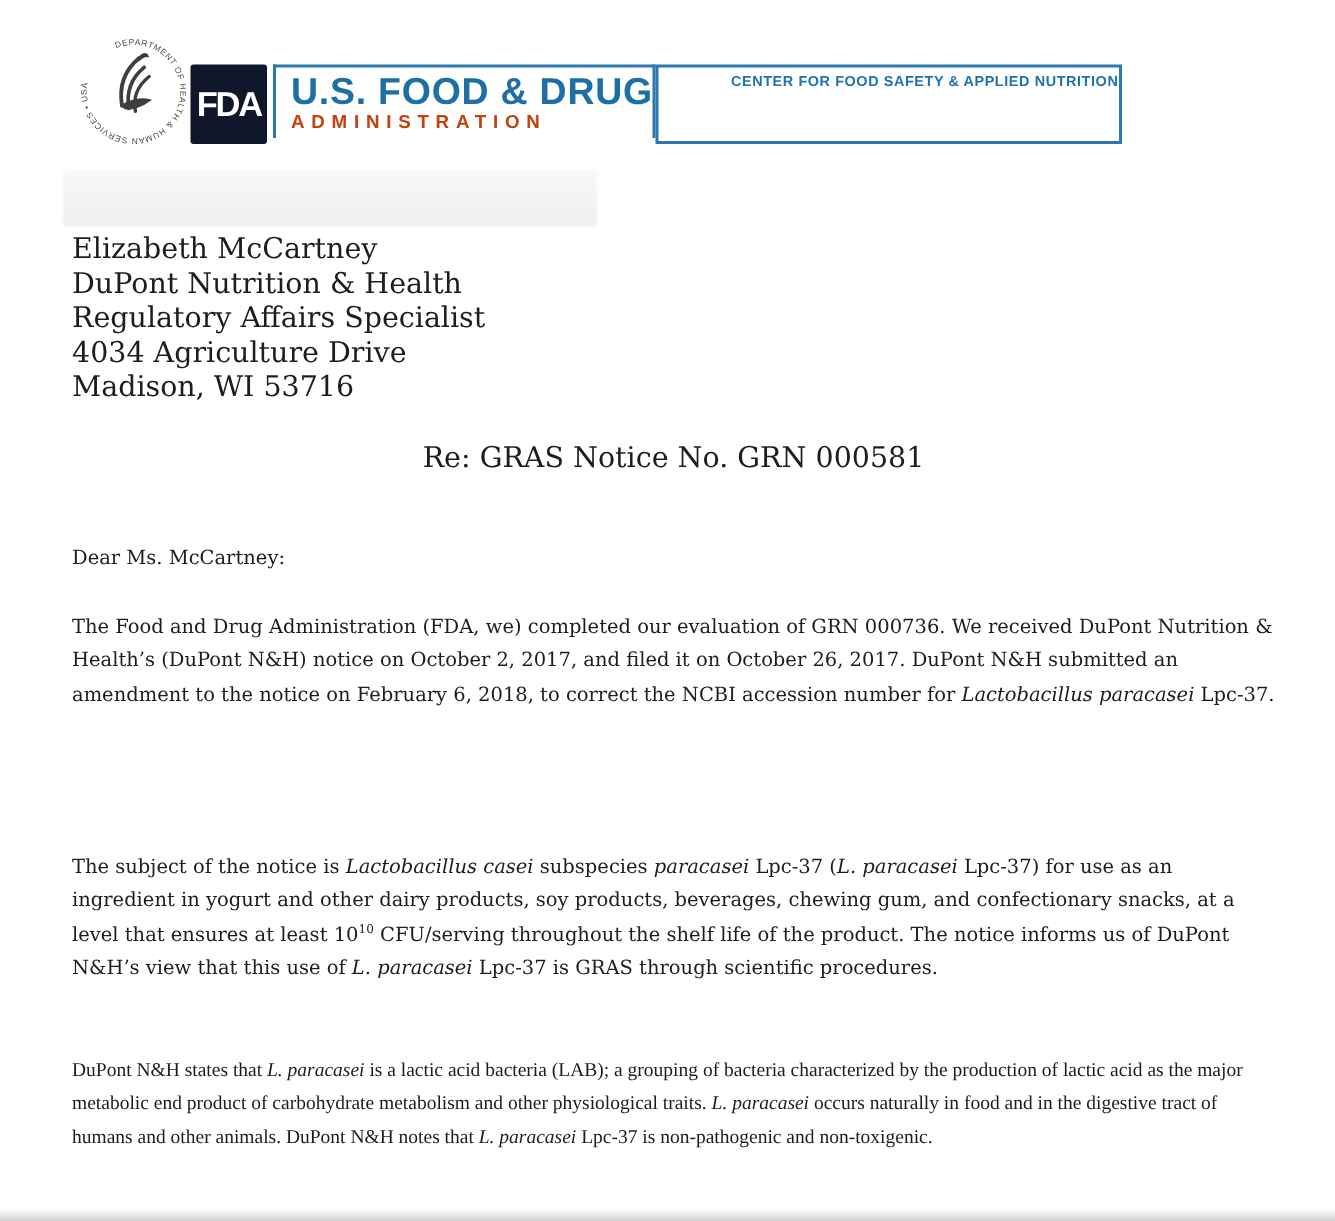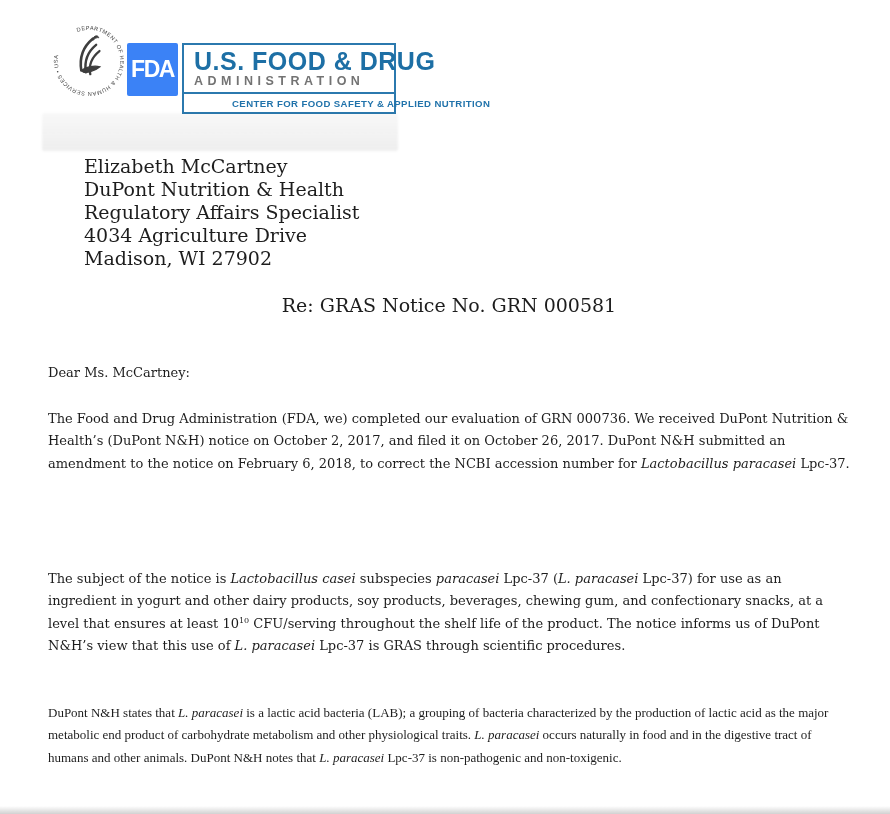--- a/index.html
+++ b/index.html
@@ -18,21 +18,21 @@
   .hhs-seal { position: absolute; left: 48px; top: 24px; width: 76px; height: 76px; }
   .fda-lockup { position: absolute; left: 127px; top: 43px; display: flex; }
   .fda-square {
     width: 51px; height: 53px;
     display: flex; align-items: center; justify-content: center;
     border-radius: 2px;
     font-family: "Liberation Sans", sans-serif;
     font-weight: bold; font-size: 23px; letter-spacing: -1.5px;
     color: #ffffff;
   }
-  .fda-right { margin-left: 4px; width: 214px; display: flex; flex-direction: column; }
+  .fda-right { margin-left: 4px; width: 214px; display: flex; flex-direction: row; }
   .fda-wordmark-box {
     box-sizing: border-box;
     border-width: 2px; border-style: solid;
     border-bottom-width: 0;
     padding: 3px 0 4px 10px;
     height: 49px;
   }
   .fda-title {
     font-family: "Liberation Sans", sans-serif;
     font-weight: bold; font-size: 25px; line-height: 26px; letter-spacing: 0.5px;
@@ -53,21 +53,21 @@
   .scan-smudge {
     position: absolute; left: 42px; top: 113px; width: 356px; height: 38px;
     background: linear-gradient(180deg, rgba(60,60,60,0.035), rgba(60,60,60,0.085));
     filter: blur(1.2px);
     border-radius: 2px;
   }
 
   
   .recipient {
     position: absolute; left: 48px; top: 155px;
-    font-size: 19px; line-height: 23px; margin-left: 36px;
+    font-size: 19px; line-height: 23px;
   }
   .subject-line {
     position: absolute; left: 48px; top: 294px; width: 802px;
     text-align: center; font-size: 19px;
   }
   .salutation {
     position: absolute; left: 48px; top: 365px;
     font-size: 13px;
   }
   .body-para {
@@ -107,39 +107,39 @@
             <path d="M69 32 C55 38 48 48 46 63" stroke-width="3.2"></path>
             <path d="M71 41 C59 46 52 55 51 67" stroke-width="3"></path>
             <path d="M41 59 C48 56 59 57 66 61 C59 64 48 65 43 62 Z" stroke-width="1.5" fill="#3e3e3e"></path>
             <path d="M67 23 C70 19 75 20 75 24 C73 22.5 69 23.5 67 25 Z" stroke-width="1" fill="#3e3e3e"></path>
           </g>
         </g>
       </svg>
     </div>
 
     <div class="fda-lockup">
-      <div class="fda-square" style="background:#3b82f6;">FDA</div>
+      <div class="fda-square" style="background:#0f172a;">FDA</div>
       <div class="fda-right">
         <div class="fda-wordmark-box" style="border-color:#2b79ae;">
           <div class="fda-title" style="color:#1d6fa5;">U.S. FOOD &amp; DRUG</div>
-          <div class="fda-subtitle" style="color:#737373;">ADMINISTRATION</div>
+          <div class="fda-subtitle" style="color:#c2410c;">ADMINISTRATION</div>
         </div>
         <div class="fda-center-box" style="border-color:#2b79ae; color:#2173ab;padding-left:48px;">CENTER FOR FOOD SAFETY &amp; APPLIED NUTRITION</div>
       </div>
     </div>
 
     <div class="scan-smudge"></div>
   </div>
 
   <div class="recipient">
     <div>Elizabeth McCartney</div>
     <div>DuPont Nutrition &amp; Health</div>
     <div>Regulatory Affairs Specialist</div>
     <div>4034 Agriculture Drive</div>
-    <div>Madison, WI 27902</div>
+    <div>Madison, WI 53716</div>
   </div>
 
   <div class="subject-line">Re: GRAS Notice No. GRN 000581</div>
 
   <div class="salutation">Dear Ms. McCartney:</div>
 
   <div class="body-para para-1"><span>The Food and Drug Administration (FDA, we) completed our evaluation of GRN 000736. We received DuPont Nutrition &amp; Health’s (DuPont N&amp;H) notice on October 2, 2017, and filed it on October 26, 2017. DuPont N&amp;H submitted an amendment to the notice on February 6, 2018, to correct the NCBI accession number for </span><span class="ital-seg">Lactobacillus paracasei</span><span> Lpc-37.</span></div>
   <div class="body-para para-2"><span>The subject of the notice is </span><span class="ital-seg">Lactobacillus casei</span><span> subspecies </span><span class="ital-seg">paracasei</span><span> Lpc-37 (</span><span class="ital-seg">L. paracasei</span><span> Lpc-37) for use as an ingredient in yogurt and other dairy products, soy products, beverages, chewing gum, and confectionary snacks, at a level that ensures at least 10</span><span class="sup-seg">10</span><span> CFU/serving throughout the shelf life of the product. The notice informs us of DuPont N&amp;H’s view that this use of </span><span class="ital-seg">L. paracasei</span><span> Lpc-37 is GRAS through scientific procedures.</span></div>
   <div class="body-para para-3"><span>DuPont N&amp;H states that </span><span class="ital-seg">L. paracasei</span><span> is a lactic acid bacteria (LAB); a grouping of bacteria characterized by the production of lactic acid as the major metabolic end product of carbohydrate metabolism and other physiological traits. </span><span class="ital-seg">L. paracasei</span><span> occurs naturally in food and in the digestive tract of humans and other animals. DuPont N&amp;H notes that </span><span class="ital-seg">L. paracasei</span><span> Lpc-37 is non-pathogenic and non-toxigenic.</span></div>
 

